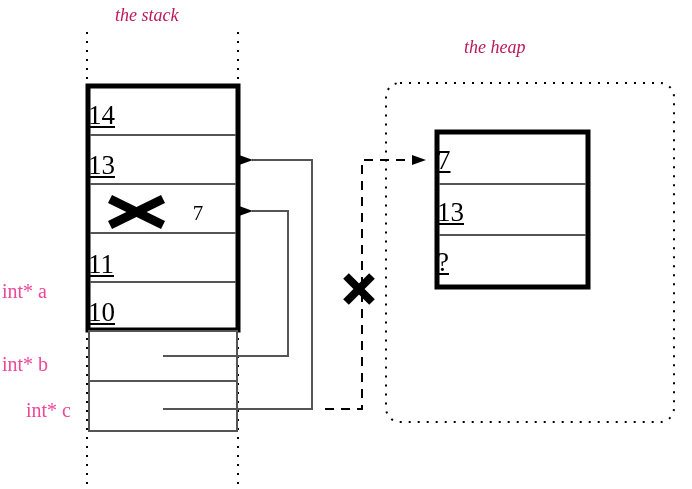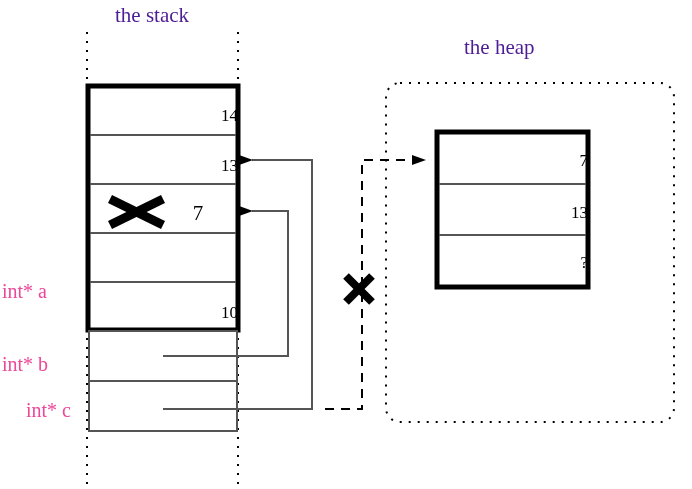--- a/index.html
+++ b/index.html
@@ -18,46 +18,48 @@
   }
   svg.layer {
     position: absolute;
     left: 0;
     top: 0;
     width: 692px;
     height: 489px;
   }
   .hdr {
     position: absolute;
-    font-size: 21px;
+    font-size: 18px;
     line-height: 21px;
     white-space: nowrap;
-    color: #4c1d95;
+    color: #be185d;
+    font-style: italic;
   }
   #title-stack { left: 115px; top: 5px; }
   #title-heap  { left: 464px; top: 5px; margin-top: 32px; }
 
   .varlabel {
     position: absolute;
     font-size: 20px;
     line-height: 20px;
     white-space: nowrap;
     color: #ec4899;
   }
   #label-a { left: 2px; top: 281px; }
   #label-b { left: 2px; top: 354px; }
   #label-c { left: 2px; top: 400px; margin-left: 24px; }
 
   .cellval {
     position: absolute;
-    font-size: 17px;
+    font-size: 27px;
     line-height: 21px;
-    text-align: right;
+    text-align: left;
     white-space: nowrap;
     color: #000;
+    text-decoration: underline;
   }
   
   .stack-val { width: 150px; left: 88px; }
   #sv-14 { top: 105px; }
   #sv-13 { top: 155px; }
   #sv-12 { top: 203px; }
   #sv-11 { top: 254px; }
   #sv-10 { top: 302px; }
   
   #sv-new7 {
@@ -135,19 +137,20 @@
   <div class="hdr" id="title-stack">the stack</div>
   <div class="hdr" id="title-heap">the heap</div>
 
   <div class="varlabel" id="label-a">int* a</div>
   <div class="varlabel" id="label-b">int* b</div>
   <div class="varlabel" id="label-c">int* c</div>
 
   <div class="cellval stack-val" id="sv-14">14</div>
   <div class="cellval stack-val" id="sv-13">13</div>
   <div id="sv-new7">7</div>
+  <div class="cellval stack-val" id="sv-11">11</div>
   <div class="cellval stack-val" id="sv-10">10</div>
 
   <div class="cellval heap-val" id="hv-7">7</div>
   <div class="cellval heap-val" id="hv-13">13</div>
   <div class="cellval heap-val" id="hv-q">?</div>
 
 </div>
 
 </body></html>

